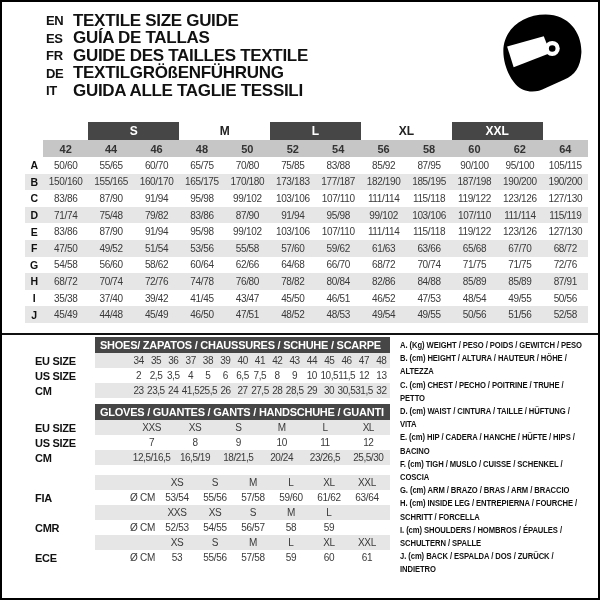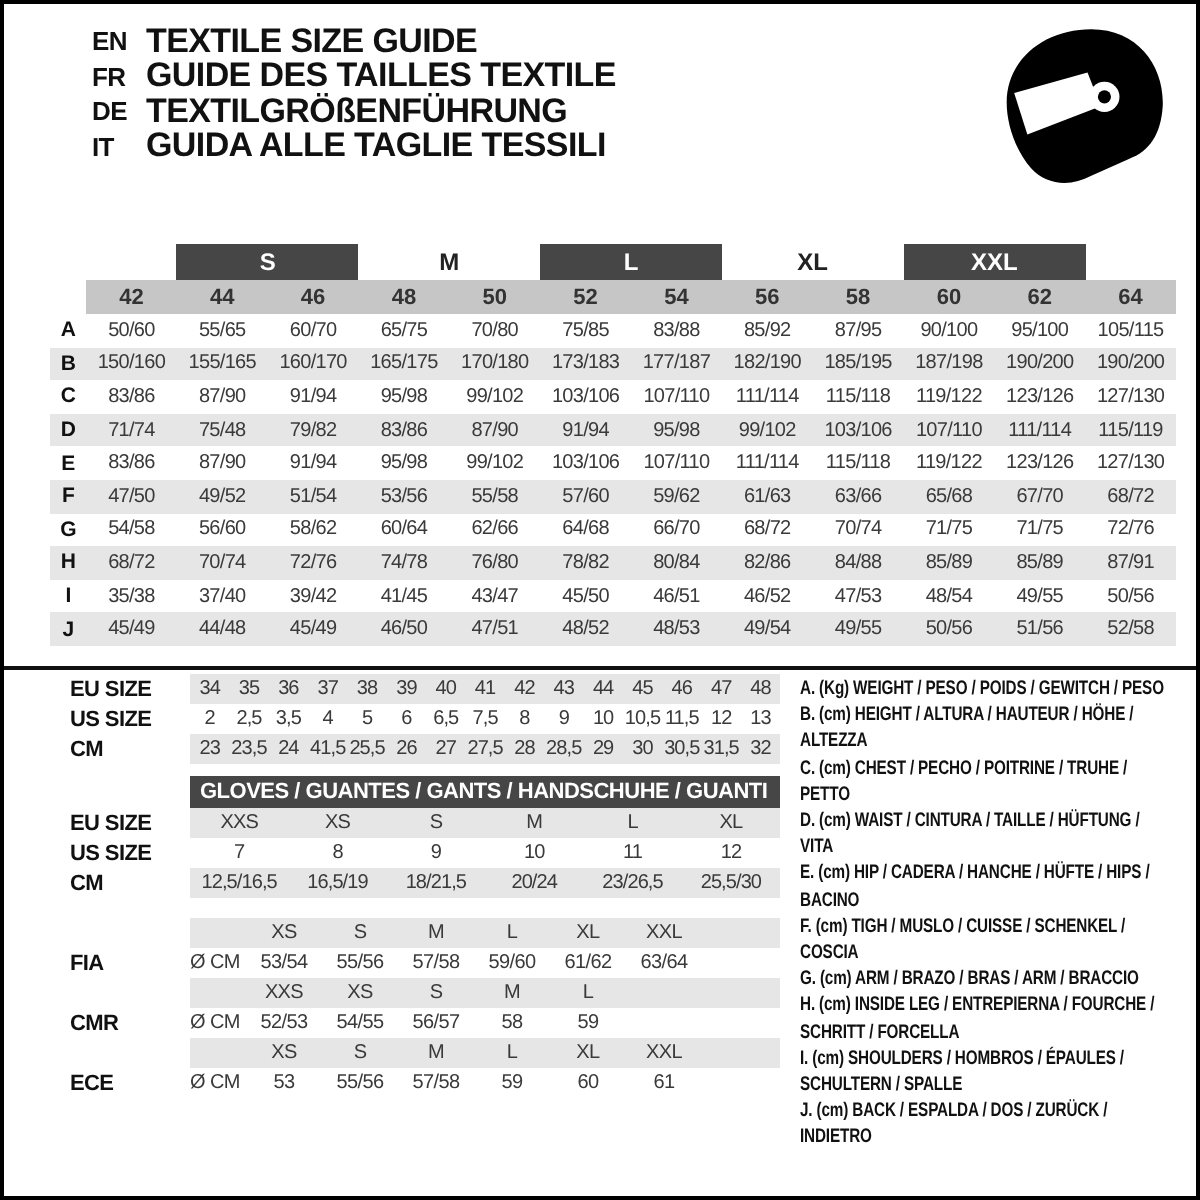--- a/index.html
+++ b/index.html
@@ -30,37 +30,41 @@
   .divider{position:absolute;left:0;top:333px;width:600px;height:2px;background:#111;}
   
   .sub-tables{position:absolute;left:35px;top:337px;width:355px;}
   .sub-table.shoes{margin-bottom:6px;}
   .sub-table.gloves{margin-bottom:10px;}
   .sub-head-row{display:flex;height:16px;}
   .sub-label{width:60px;font-weight:bold;font-size:11px;letter-spacing:-0.3px;display:flex;align-items:center;color:#111;}
   .sub-bar{width:295px;background:var(--dark-bar);color:#fff;display:flex;align-items:center;padding-left:5px;}
   .sub-bar-text{font-weight:bold;font-size:11px;letter-spacing:-0.25px;white-space:nowrap;}
   .sub-row{display:flex;height:15px;align-items:stretch;}
-  .sub-area{width:295px;display:flex;}
+  .sub-area{width:295px;display:flex;padding-left:35px;}
   .sub-area.shaded{background:var(--row-gray);}
   .sub-cell{flex:1;display:flex;align-items:center;justify-content:center;font-size:10px;letter-spacing:-0.45px;color:#3a3a3a;white-space:nowrap;}
   .helm-unit{width:28px;display:flex;align-items:center;font-size:10px;letter-spacing:-0.3px;color:#3a3a3a;white-space:nowrap;}
   .helm-cell{width:38px;display:flex;align-items:center;justify-content:center;font-size:10px;letter-spacing:-0.3px;color:#3a3a3a;white-space:nowrap;}
   .helm-rest{flex:1;}
   
   .legend{position:absolute;left:400px;top:338px;width:240px;transform:scaleX(0.78);transform-origin:left top;}
   .legend-item{font-weight:bold;font-size:9.8px;line-height:13.2px;color:#111;letter-spacing:-0.1px;}
 </style>
 </head>
 <body>
 
 <div class="lang-list" id="lang-list">
     <div class="lang-row">
       <span class="lang-code">EN</span>
       <span class="lang-text">TEXTILE SIZE GUIDE</span>
+    </div>
+    <div class="lang-row">
+      <span class="lang-code">ES</span>
+      <span class="lang-text">GUÍA DE TALLAS</span>
     </div>
     <div class="lang-row">
       <span class="lang-code">FR</span>
       <span class="lang-text">GUIDE DES TAILLES TEXTILE</span>
     </div>
     <div class="lang-row">
       <span class="lang-code">DE</span>
       <span class="lang-text">TEXTILGRÖßENFÜHRUNG</span>
     </div>
     <div class="lang-row">
@@ -252,20 +256,26 @@
       <div class="cell">50/56</div>
       <div class="cell">51/56</div>
       <div class="cell">52/58</div>
     </div>
   </div>
 
 <div class="divider"></div>
 
 <div class="sub-tables">
   <div class="sub-table shoes" id="shoes-table">
+      <div class="sub-head-row">
+        <div class="sub-label"></div>
+        <div class="sub-bar">
+          <span class="sub-bar-text">SHOES/ ZAPATOS / CHAUSSURES / SCHUHE / SCARPE</span>
+        </div>
+      </div>
       <div class="sub-row">
         <div class="sub-label">EU SIZE</div>
         <div class="sub-area shaded">
           <div class="sub-cell">34</div>
           <div class="sub-cell">35</div>
           <div class="sub-cell">36</div>
           <div class="sub-cell">37</div>
           <div class="sub-cell">38</div>
           <div class="sub-cell">39</div>
           <div class="sub-cell">40</div>

